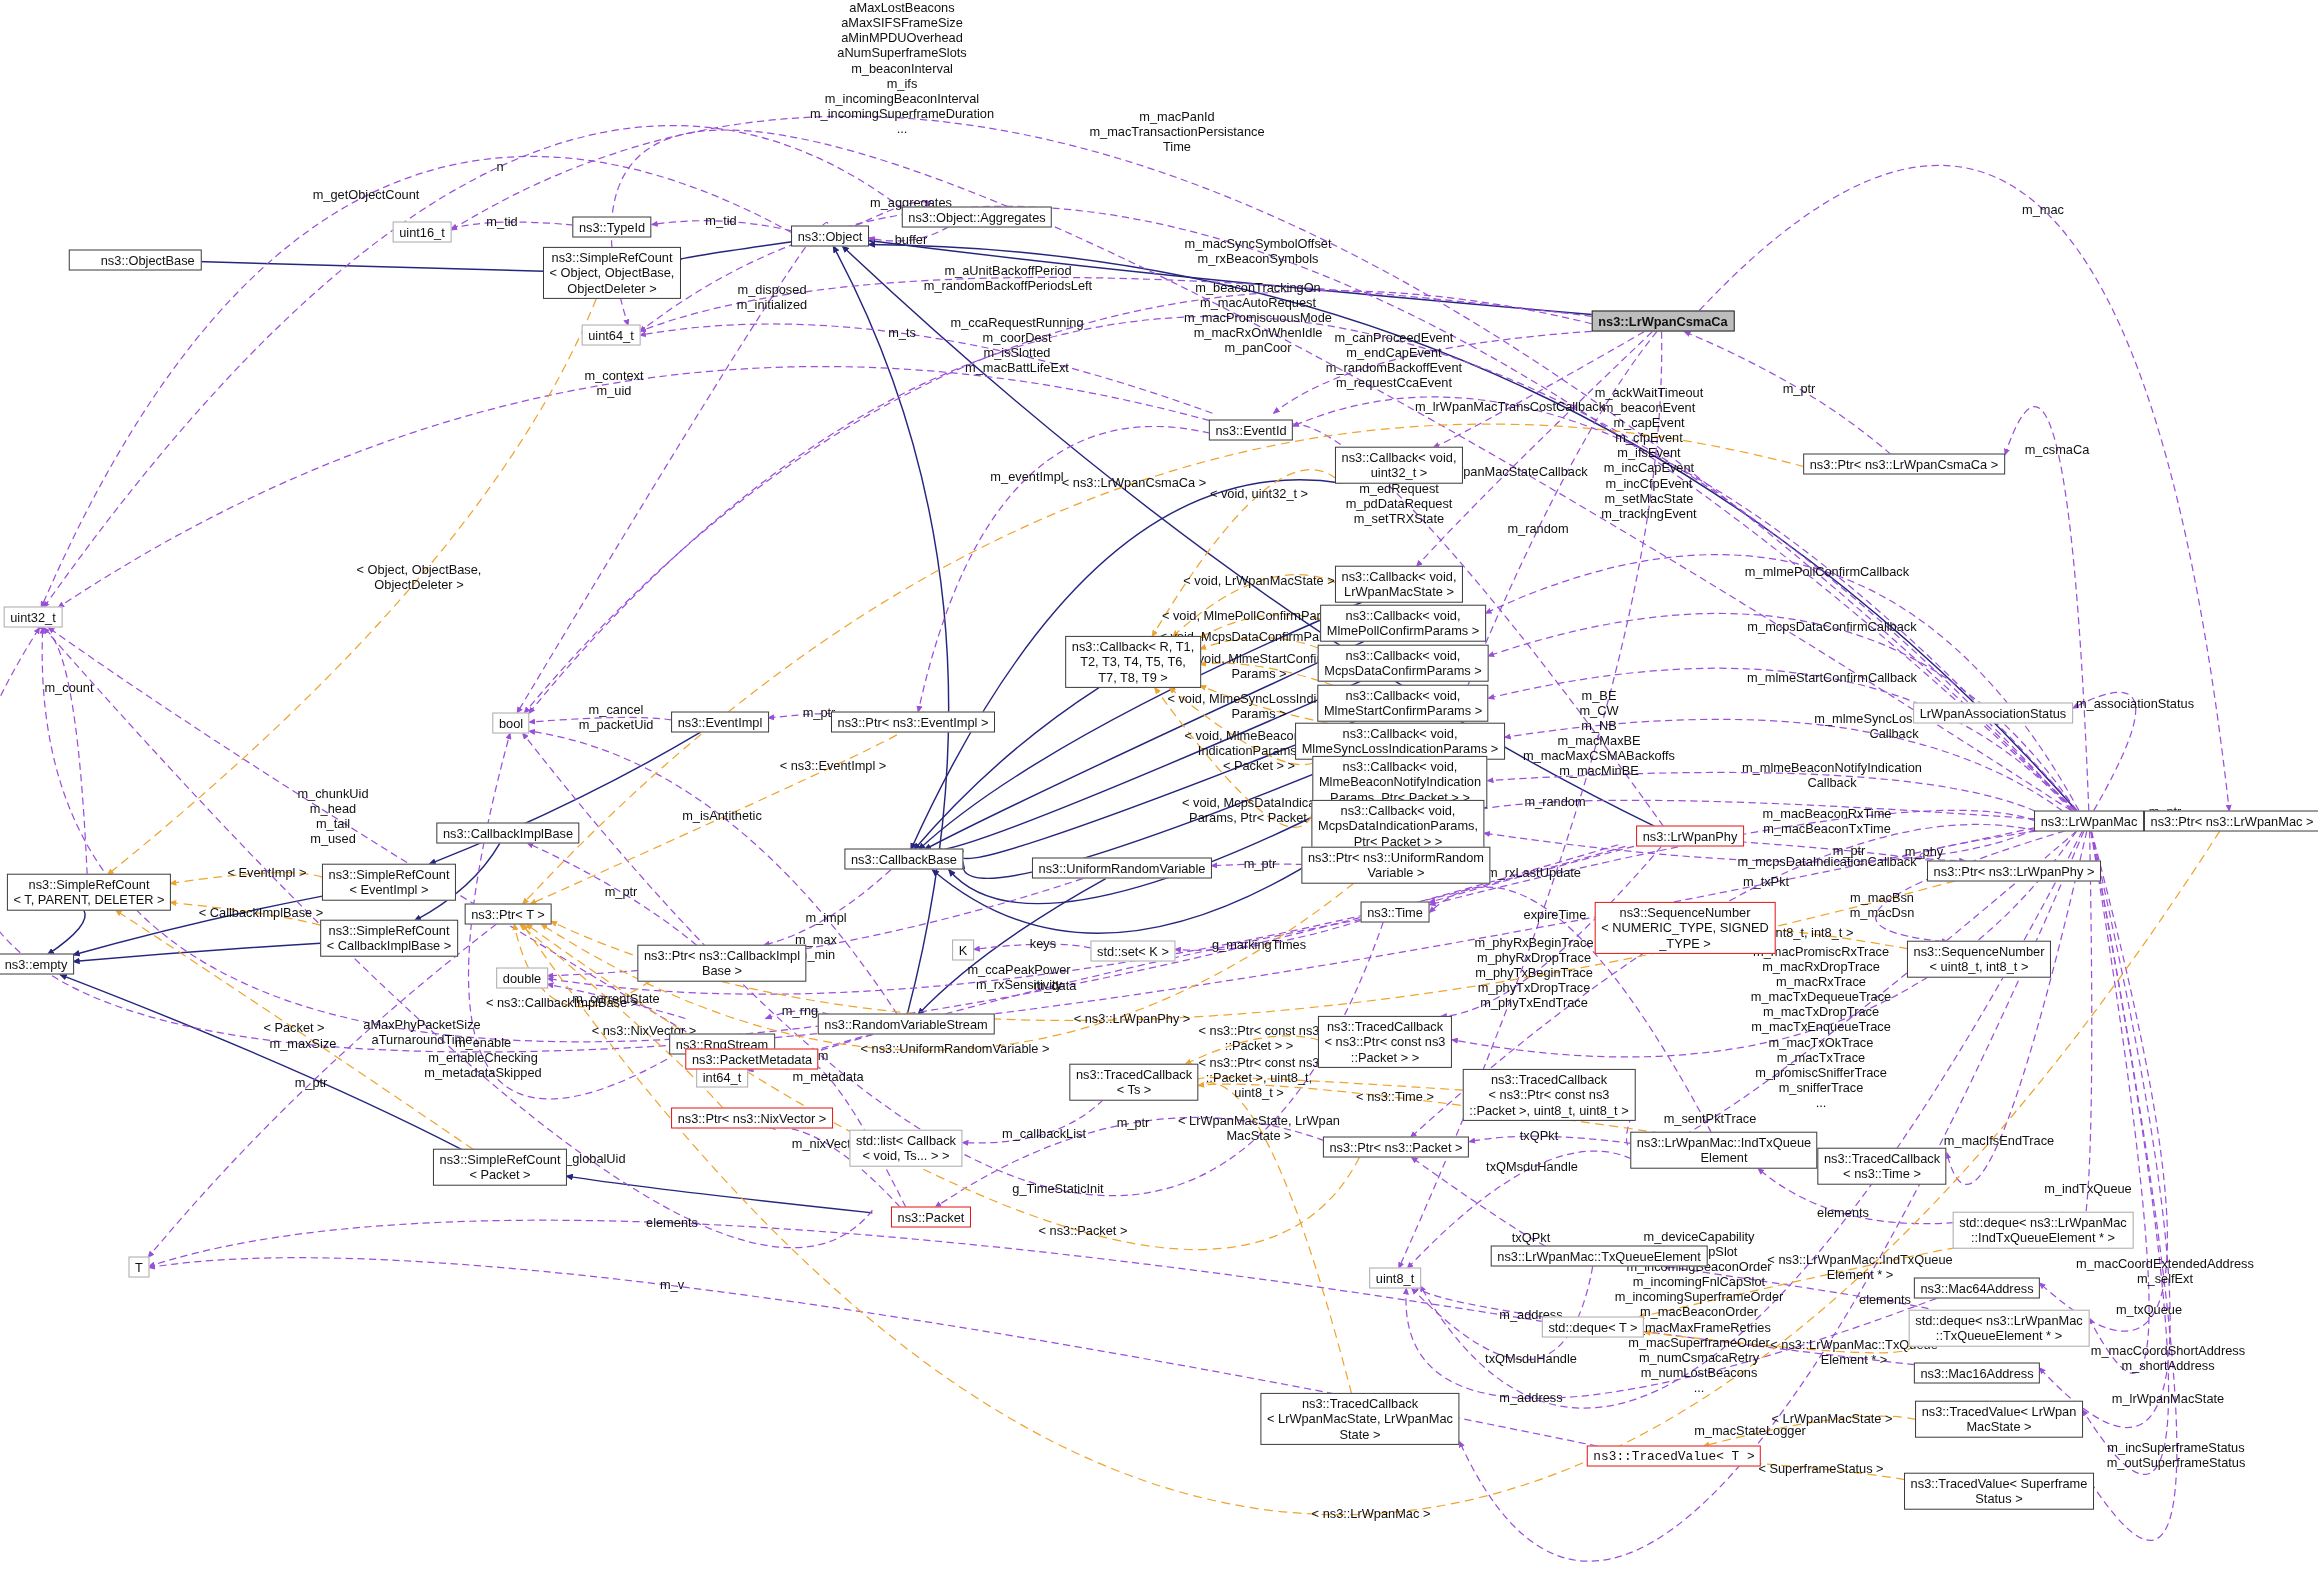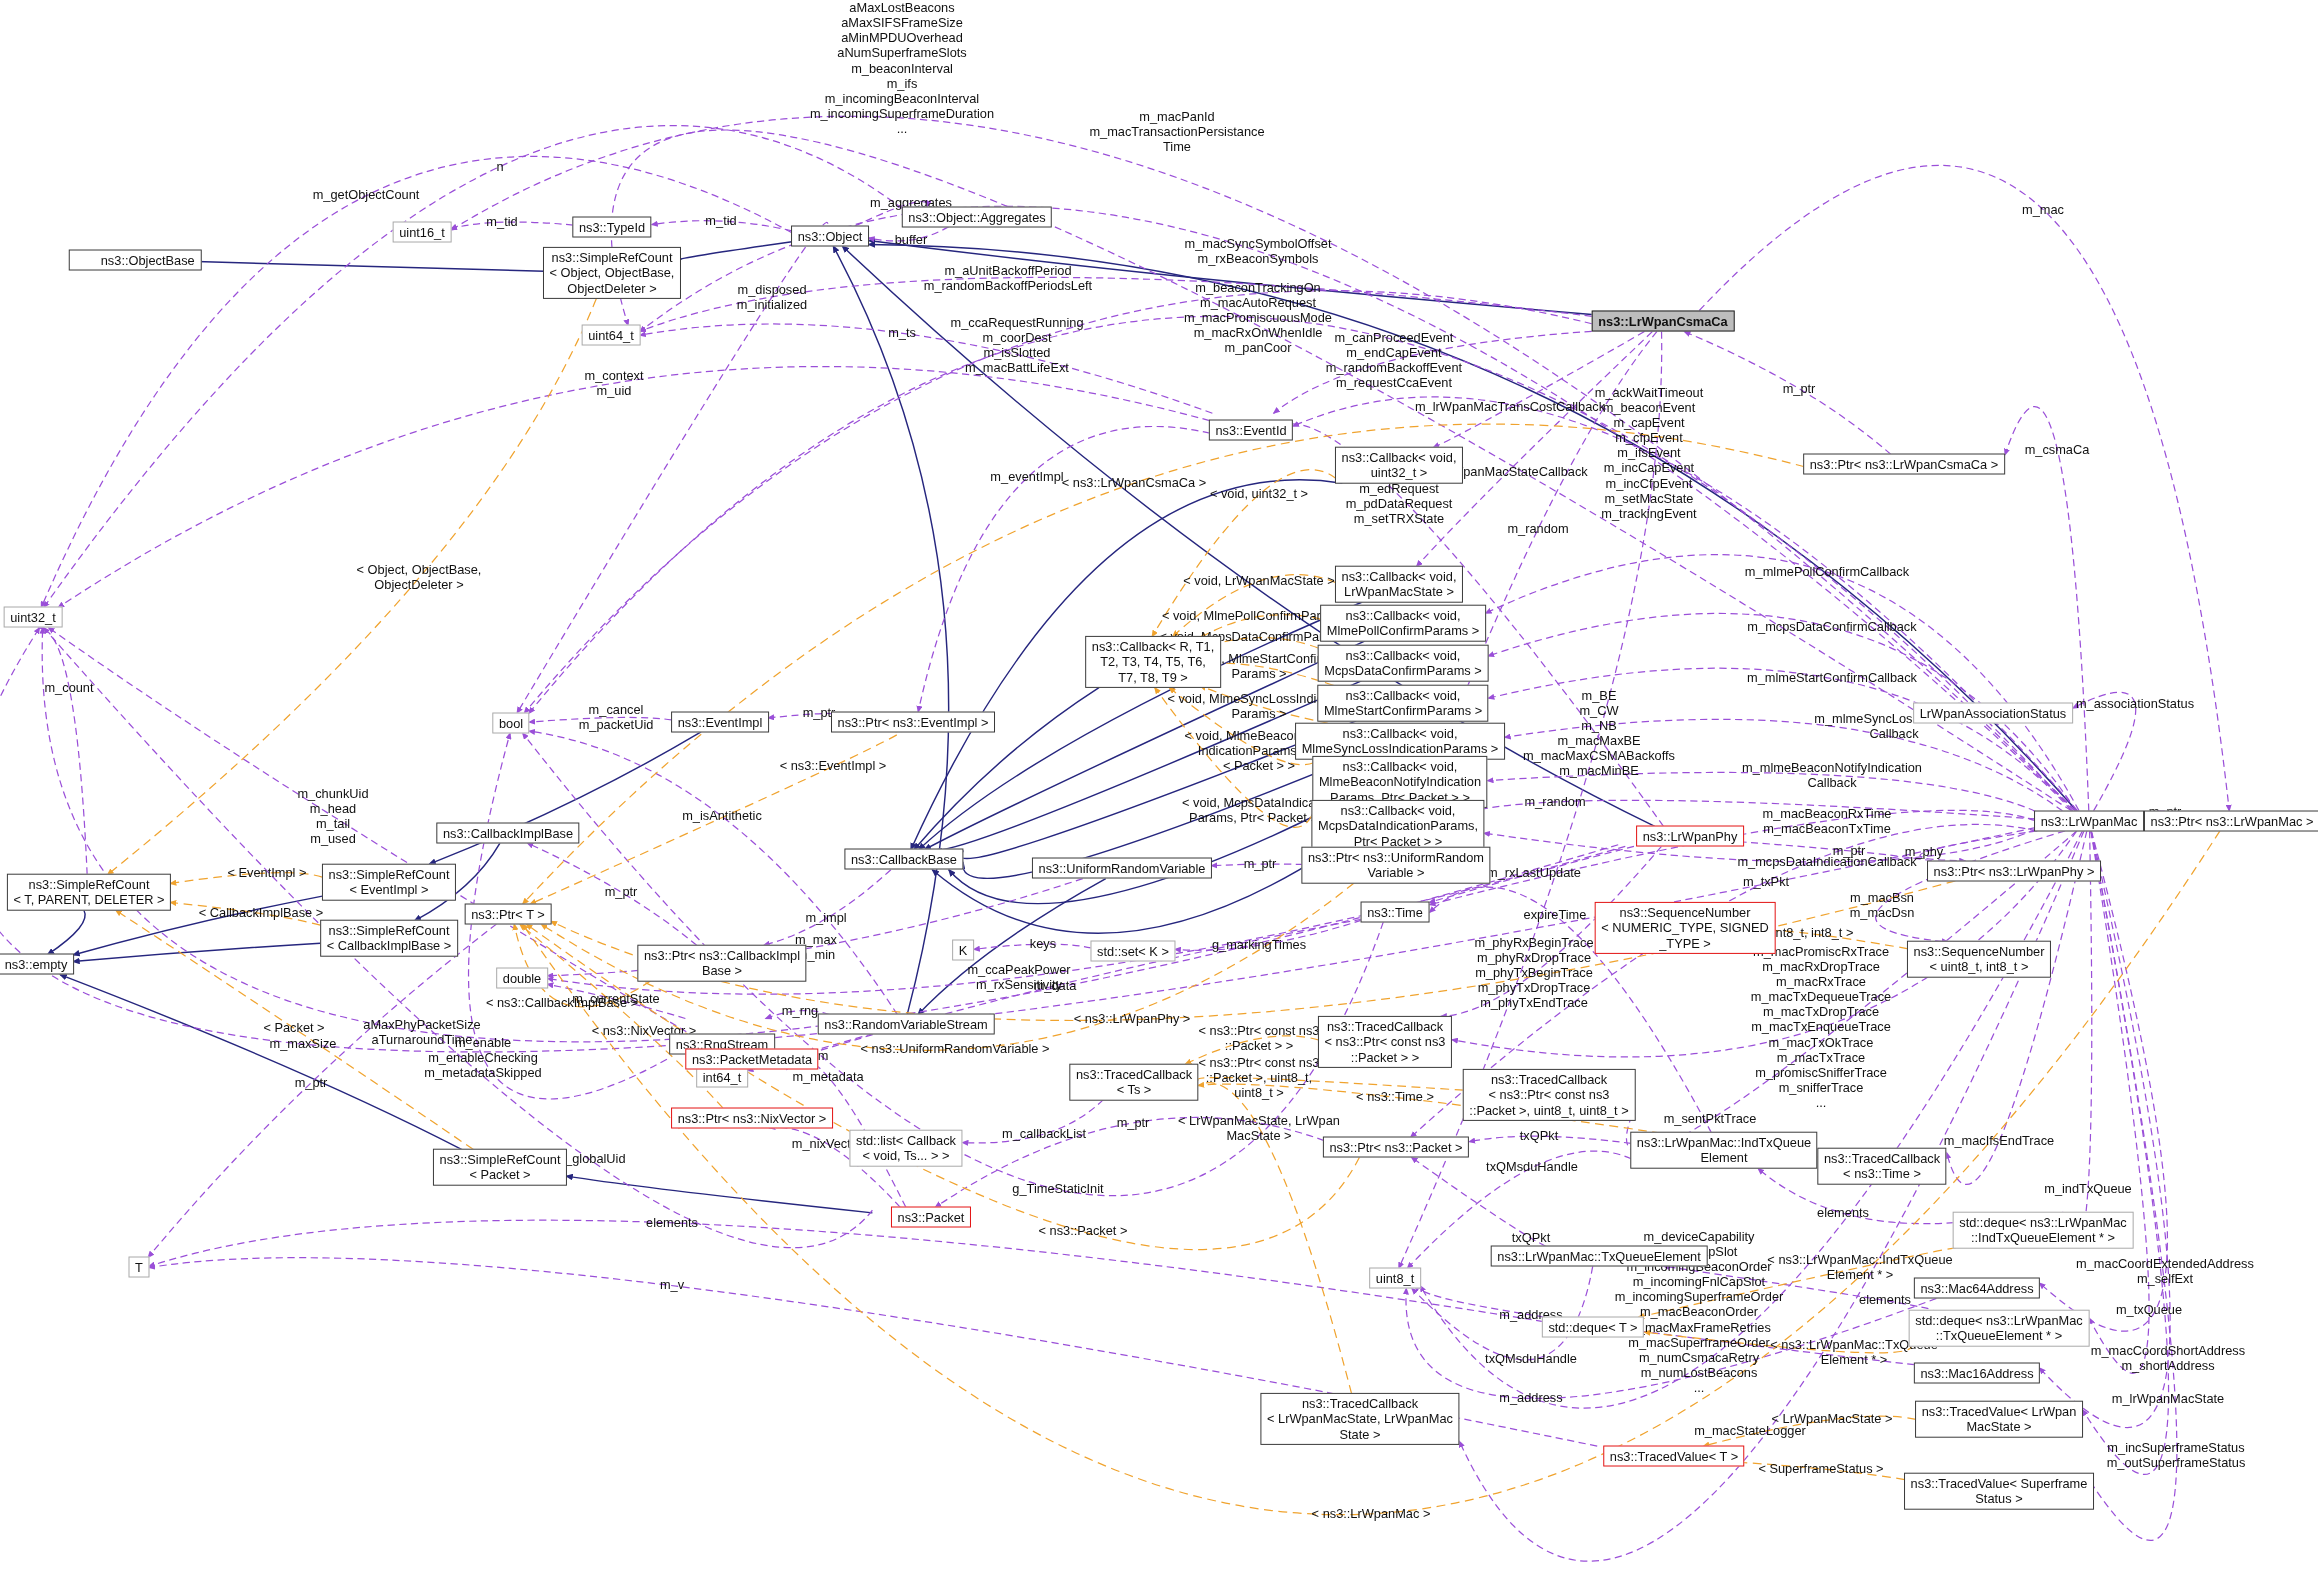--- a/index.html
+++ b/index.html
@@ -188,21 +188,21 @@
 ObjectDeleter &gt;</div>
       <div class="node u" style="left: 611px; top: 335px;">uint64_t</div>
       <div class="node m" style="left: 1663px; top: 321px;">ns3::LrWpanCsmaCa</div>
       <div class="node d" style="left: 1251px; top: 423px; margin-top: 7px;">ns3::EventId</div>
       <div class="node d" style="left: 1399px; top: 465px;">ns3::Callback&lt; void,
 uint32_t &gt;</div>
       <div class="node d" style="left: 1399px; top: 584px;">ns3::Callback&lt; void,
 LrWpanMacState &gt;</div>
       <div class="node d" style="left: 1403px; top: 623px;">ns3::Callback&lt; void,
 MlmePollConfirmParams &gt;</div>
-      <div class="node d" style="left: 1133px; top: 662px; margin-left: 20px;">ns3::Callback&lt; R, T1,
+      <div class="node d" style="left: 1133px; top: 662px;">ns3::Callback&lt; R, T1,
 T2, T3, T4, T5, T6,
 T7, T8, T9 &gt;</div>
       <div class="node d" style="left: 1403px; top: 663px;">ns3::Callback&lt; void,
 McpsDataConfirmParams &gt;</div>
       <div class="node d" style="left: 1403px; top: 703px;">ns3::Callback&lt; void,
 MlmeStartConfirmParams &gt;</div>
       <div class="node d" style="left: 1400px; top: 741px;">ns3::Callback&lt; void,
 MlmeSyncLossIndicationParams &gt;</div>
       <div class="node d" style="left: 1400px; top: 782px;">ns3::Callback&lt; void,
 MlmeBeaconNotifyIndication
@@ -269,21 +269,21 @@
       <div class="node u" style="left: 1999px; top: 1328px;">std::deque&lt; ns3::LrWpanMac
 ::TxQueueElement * &gt;</div>
       <div class="node u" style="left: 1593px; top: 1327px;">std::deque&lt; T &gt;</div>
       <div class="node d" style="left: 1977px; top: 1288px;">ns3::Mac64Address</div>
       <div class="node d" style="left: 1977px; top: 1373px;">ns3::Mac16Address</div>
       <div class="node d" style="left: 1360px; top: 1419px;">ns3::TracedCallback
 &lt; LrWpanMacState, LrWpanMac
 State &gt;</div>
       <div class="node d" style="left: 1999px; top: 1419px;">ns3::TracedValue&lt; LrWpan
 MacState &gt;</div>
-      <div class="node r" style="left: 1655px; top: 1456px;">ns3::TracedValue&lt; T &gt;</div>
+      <div class="node r" style="left: 1655px; top: 1456px; font-family: Liberation Mono, monospace;">ns3::TracedValue&lt; T &gt;</div>
       <div class="node d" style="left: 1999px; top: 1491px;">ns3::TracedValue&lt; Superframe
 Status &gt;</div>
       <div class="node u" style="left: 1993px; top: 713px;">LrWpanAssociationStatus</div>
       <div class="node d" style="left: 2089px; top: 821px;">ns3::LrWpanMac</div>
       <div class="node d" style="left: 2232px; top: 821px;">ns3::Ptr&lt; ns3::LrWpanMac &gt;</div>
       <div class="node d" style="left: 2014px; top: 871px;">ns3::Ptr&lt; ns3::LrWpanPhy &gt;</div>
       <div class="node d" style="left: 1904px; top: 464px;">ns3::Ptr&lt; ns3::LrWpanCsmaCa &gt;</div>
     </div>
   <div id="labels">
       <div class="elabel" style="left: 502px; top: 222px;">m_tid</div>

